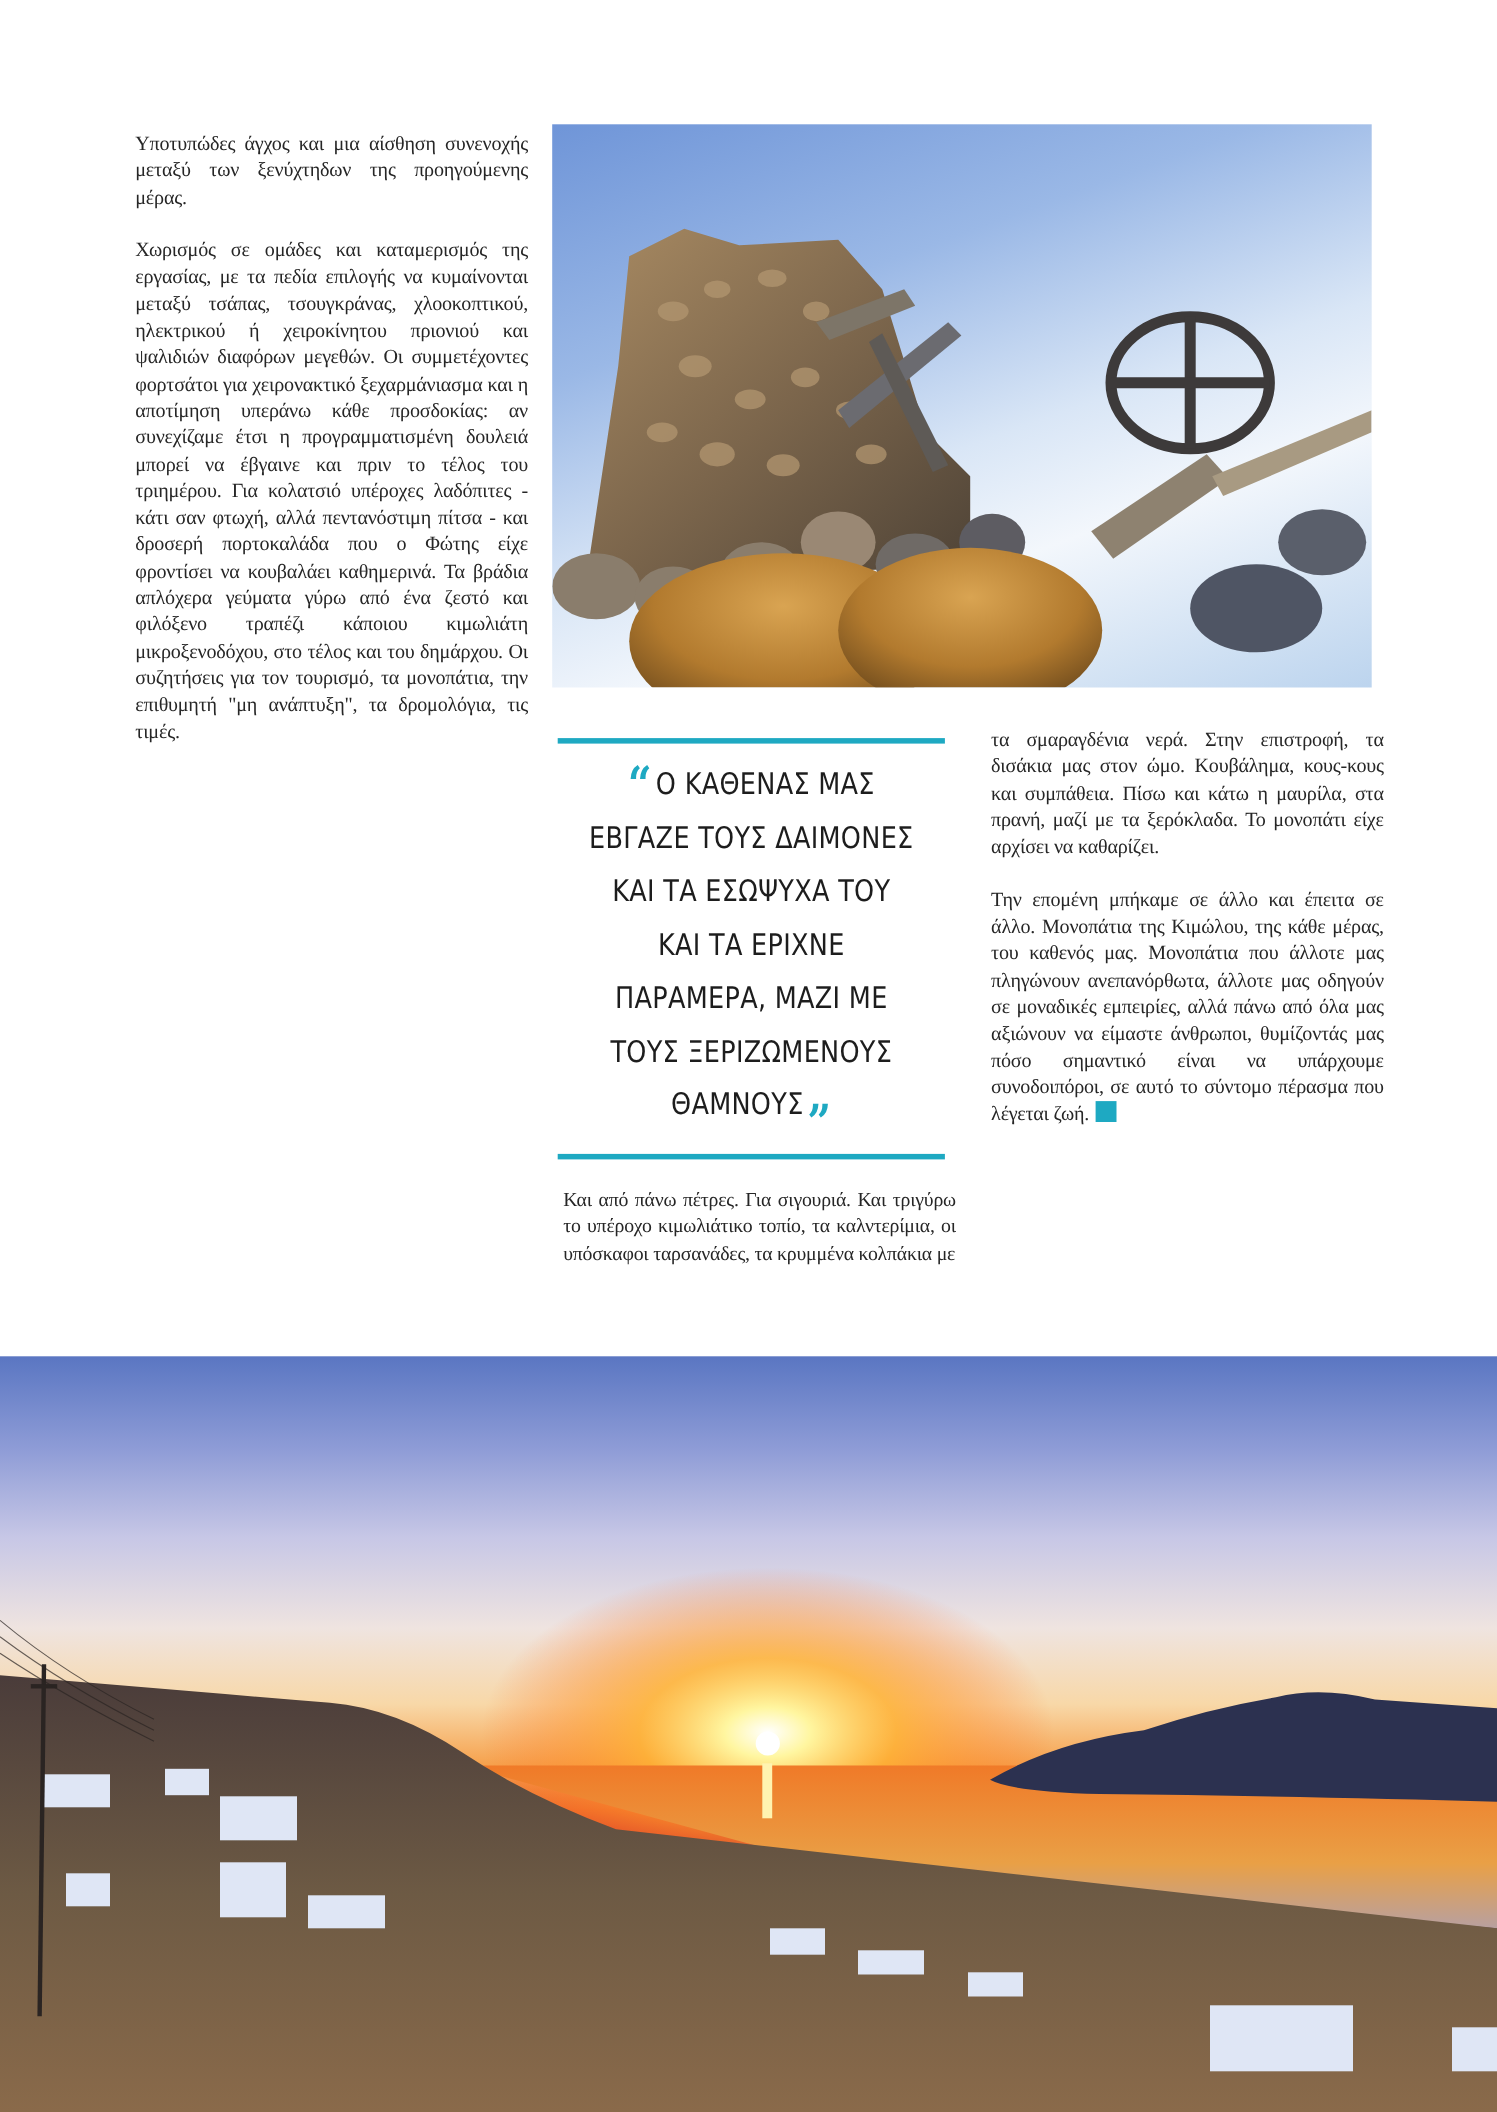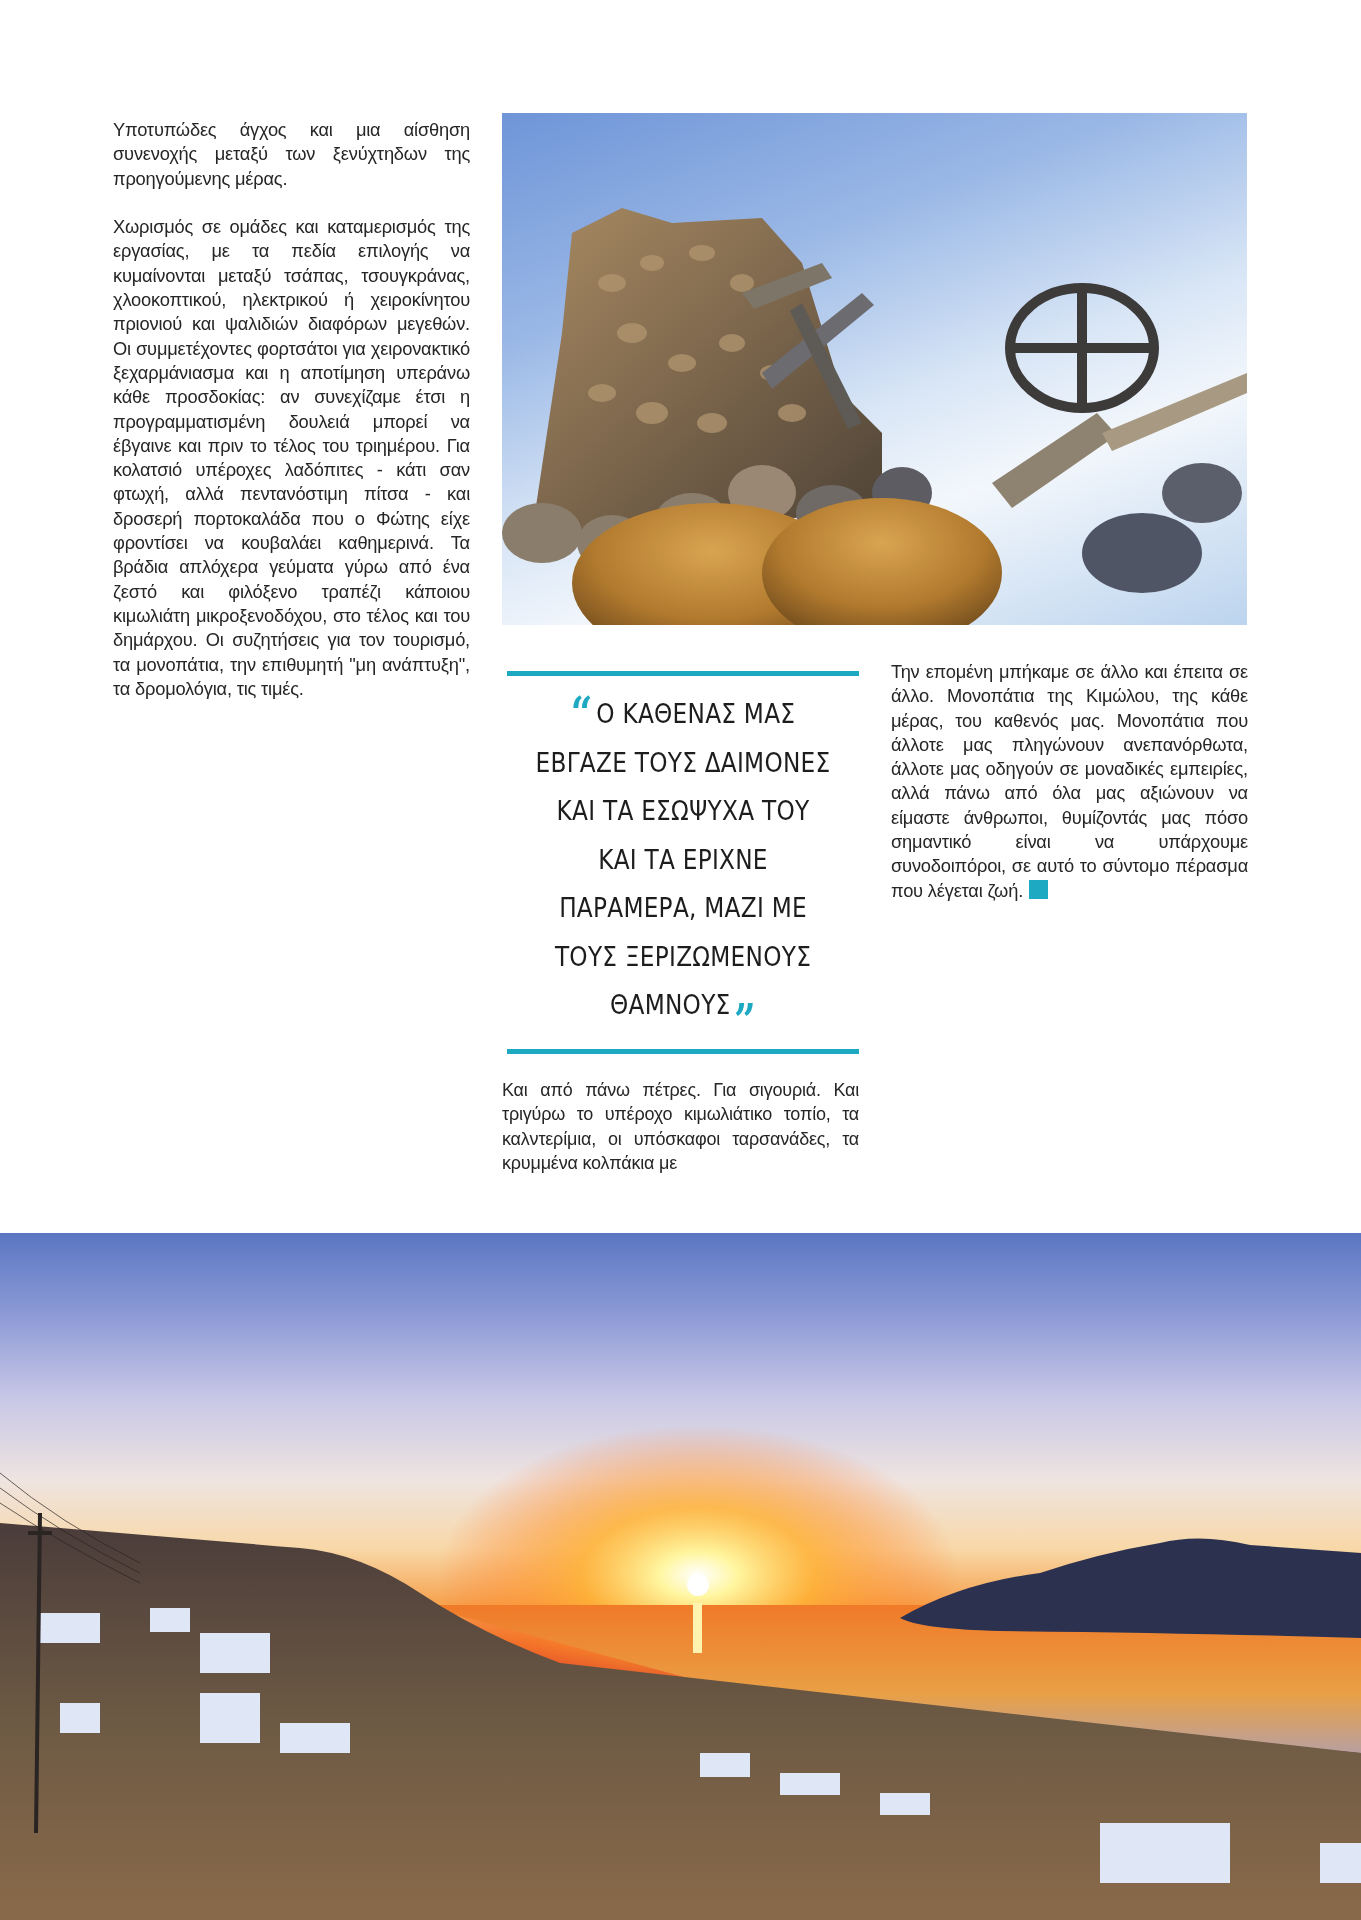--- a/index.html
+++ b/index.html
@@ -4,21 +4,21 @@
 <style>
   html, body { margin: 0; padding: 0; }
   body {
     width: 1361px; height: 1920px; position: relative; overflow: hidden;
     background: #ffffff; color: #2a2a2a;
     font-family: "Liberation Sans", sans-serif;
   }
   .col {
     position: absolute; font-size: 19.5px; line-height: 24.3px;
     text-align: justify; letter-spacing: -0.2px; color: #262626;
-    font-family: Liberation Sans, sans-serif; font-weight: 300;
+    font-family: Liberation Serif, serif; font-weight: 300; margin-left: 10px;
   }
   .col p { margin: 0 0 24.3px 0; }
   .col p:last-child { margin-bottom: 0; }
   .col-left { left: 113px; top: 118px; width: 357px; font-size: 18.3px; }
   .col-mid { left: 502px; top: 1078px; width: 357px; font-size: 18px; }
   .col-right { left: 891px; top: 660px; width: 357px; font-size: 18.3px; }
   .end-mark { display: inline-block; width: 19px; height: 19px; background: #1ea9c2; vertical-align: -2px; margin-left: 6px; }
 
   .photo-ruins {
     position: absolute; left: 502px; top: 113px; width: 745px; height: 512px; overflow: hidden;
@@ -117,20 +117,21 @@
   <div>ΤΟΥΣ ΞΕΡΙΖΩΜΕΝΟΥΣ</div>
   <div><span>ΘΑΜΝΟΥΣ</span><span class="qmark close">”</span></div>
 </div>
 <div class="quote-rule" style="top:1049px;"></div>
 
 <div class="col col-mid">
   <p>Και από πάνω πέτρες. Για σιγουριά. Και τριγύρω το υπέροχο κιμωλιάτικο τοπίο, τα καλντερίμια, οι υπόσκαφοι ταρσανάδες, τα κρυμμένα κολπάκια με</p>
 </div>
 
 <div class="col col-right">
+  <p>τα σμαραγδένια νερά. Στην επιστροφή, τα δισάκια μας στον ώμο. Κουβάλημα, κους-κους και συμπάθεια. Πίσω και κάτω η μαυρίλα, στα πρανή, μαζί με τα ξερόκλαδα. Το μονοπάτι είχε αρχίσει να καθαρίζει.</p>
   <p><span>Την επομένη μπήκαμε σε άλλο και έπειτα σε άλλο. Μονοπάτια της Κιμώλου, της κάθε μέρας, του καθενός μας. Μονοπάτια που άλλοτε μας πληγώνουν ανεπανόρθωτα, άλλοτε μας οδηγούν σε μοναδικές εμπειρίες, αλλά πάνω από όλα μας αξιώνουν να είμαστε άνθρωποι, θυμίζοντάς μας πόσο σημαντικό είναι να υπάρχουμε συνοδοιπόροι, σε αυτό το σύντομο πέρασμα που λέγεται ζωή.</span><span class="end-mark"></span></p>
 </div>
 
 <div class="photo-sunset">
   <svg width="1361" height="687" viewBox="0 0 1361 687">
     <defs>
       <radialGradient id="sunGlow" cx="0.5" cy="0.5" r="0.5">
         <stop offset="0" stop-color="#ffffff"></stop>
           <stop offset="0.15" stop-color="#fff6a0"></stop>
           <stop offset="0.45" stop-color="#ffb030" stop-opacity="0.8"></stop>

